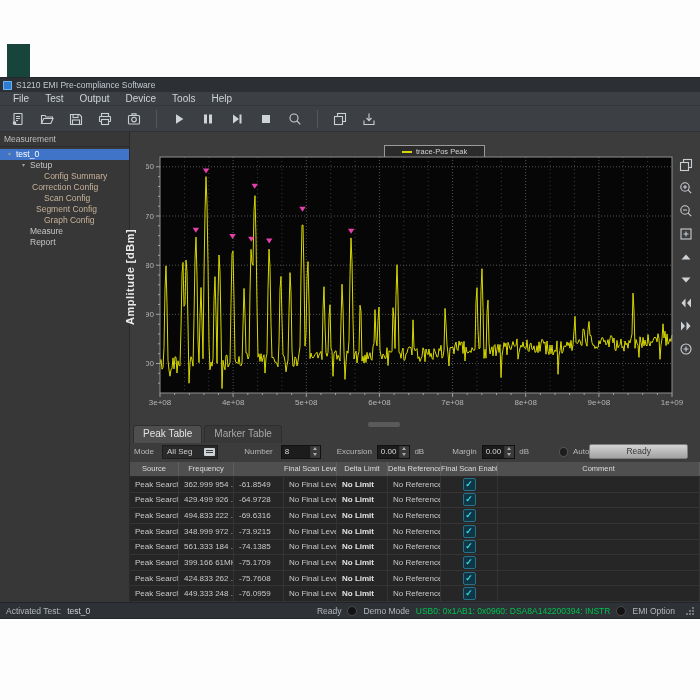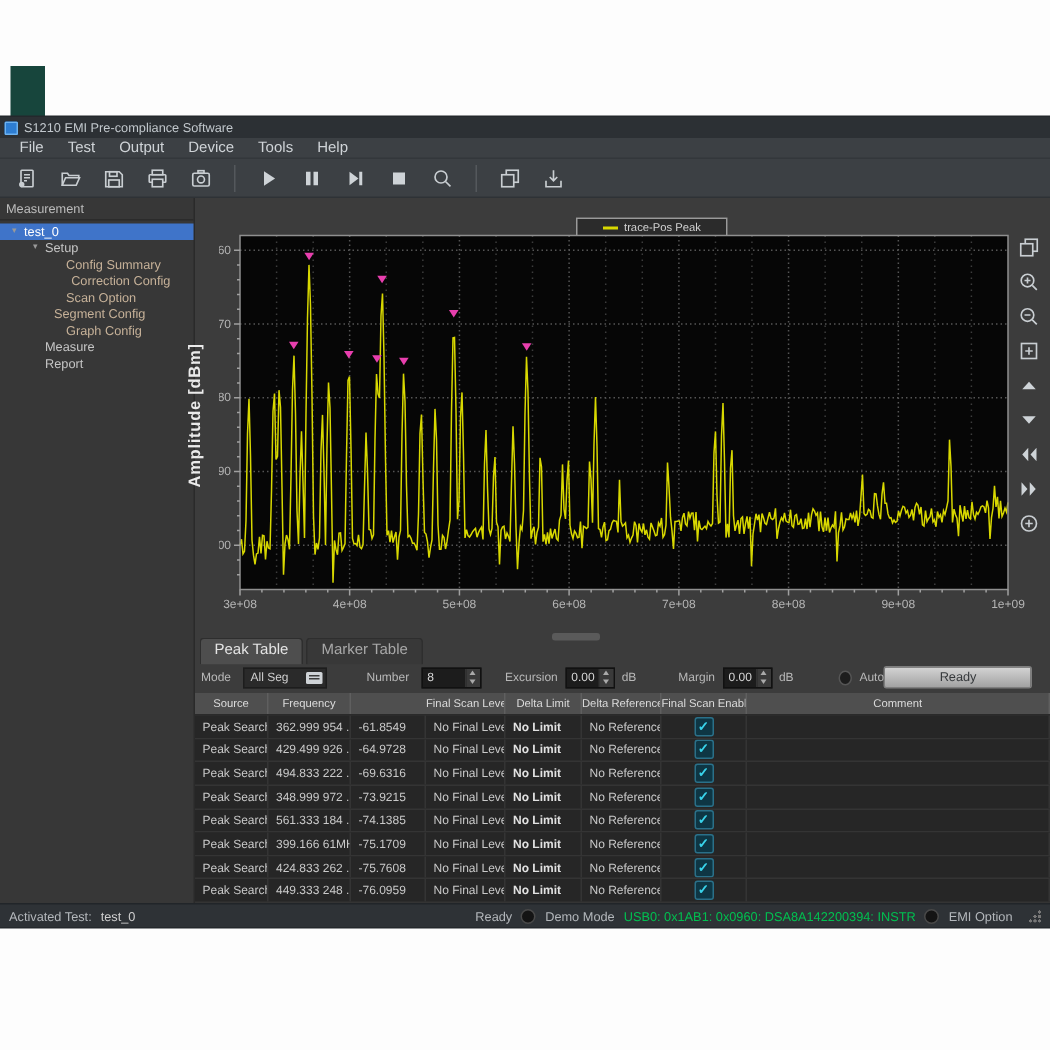--- a/index.html
+++ b/index.html
@@ -180,22 +180,22 @@
     </div>
 
   <div class="content">
 
     <div class="sidebar">
       <div class="sb-header">Measurement</div>
       <div class="tree" id="tree">
           <div class="tree-row sel" style="padding-left: 8px;"><span class="exp">▾</span><span>test_0</span></div>
           <div class="tree-row" style="padding-left: 22px;"><span class="exp">▾</span><span>Setup</span></div>
           <div class="tree-row accent" style="padding-left: 36px;"><span class="exp"></span><span>Config Summary</span></div>
-          <div class="tree-row accent" style="padding-left: 24px; text-align: center;"><span class="exp"></span><span>Correction Config</span></div>
-          <div class="tree-row accent" style="padding-left: 36px;"><span class="exp"></span><span>Scan Option</span></div>
+          <div class="tree-row accent" style="padding-left: 24px;"><span class="exp"></span><span>Correction Config</span></div>
+          <div class="tree-row accent" style="padding-left: 36px;"><span class="exp"></span><span>Scan Config</span></div>
           <div class="tree-row accent" style="padding-left: 28px;"><span class="exp"></span><span>Segment Config</span></div>
           <div class="tree-row accent" style="padding-left: 36px;"><span class="exp"></span><span>Graph Config</span></div>
           <div class="tree-row" style="padding-left: 22px;"><span class="exp"></span><span>Measure</span></div>
           <div class="tree-row" style="padding-left: 22px;"><span class="exp"></span><span>Report</span></div>
         </div>
     </div>
 
     <div class="legend">
       <span class="dash" id="legendDash" style="background: rgb(216, 216, 0);"></span>
       <span class="ltext">trace-Pos Peak</span>

